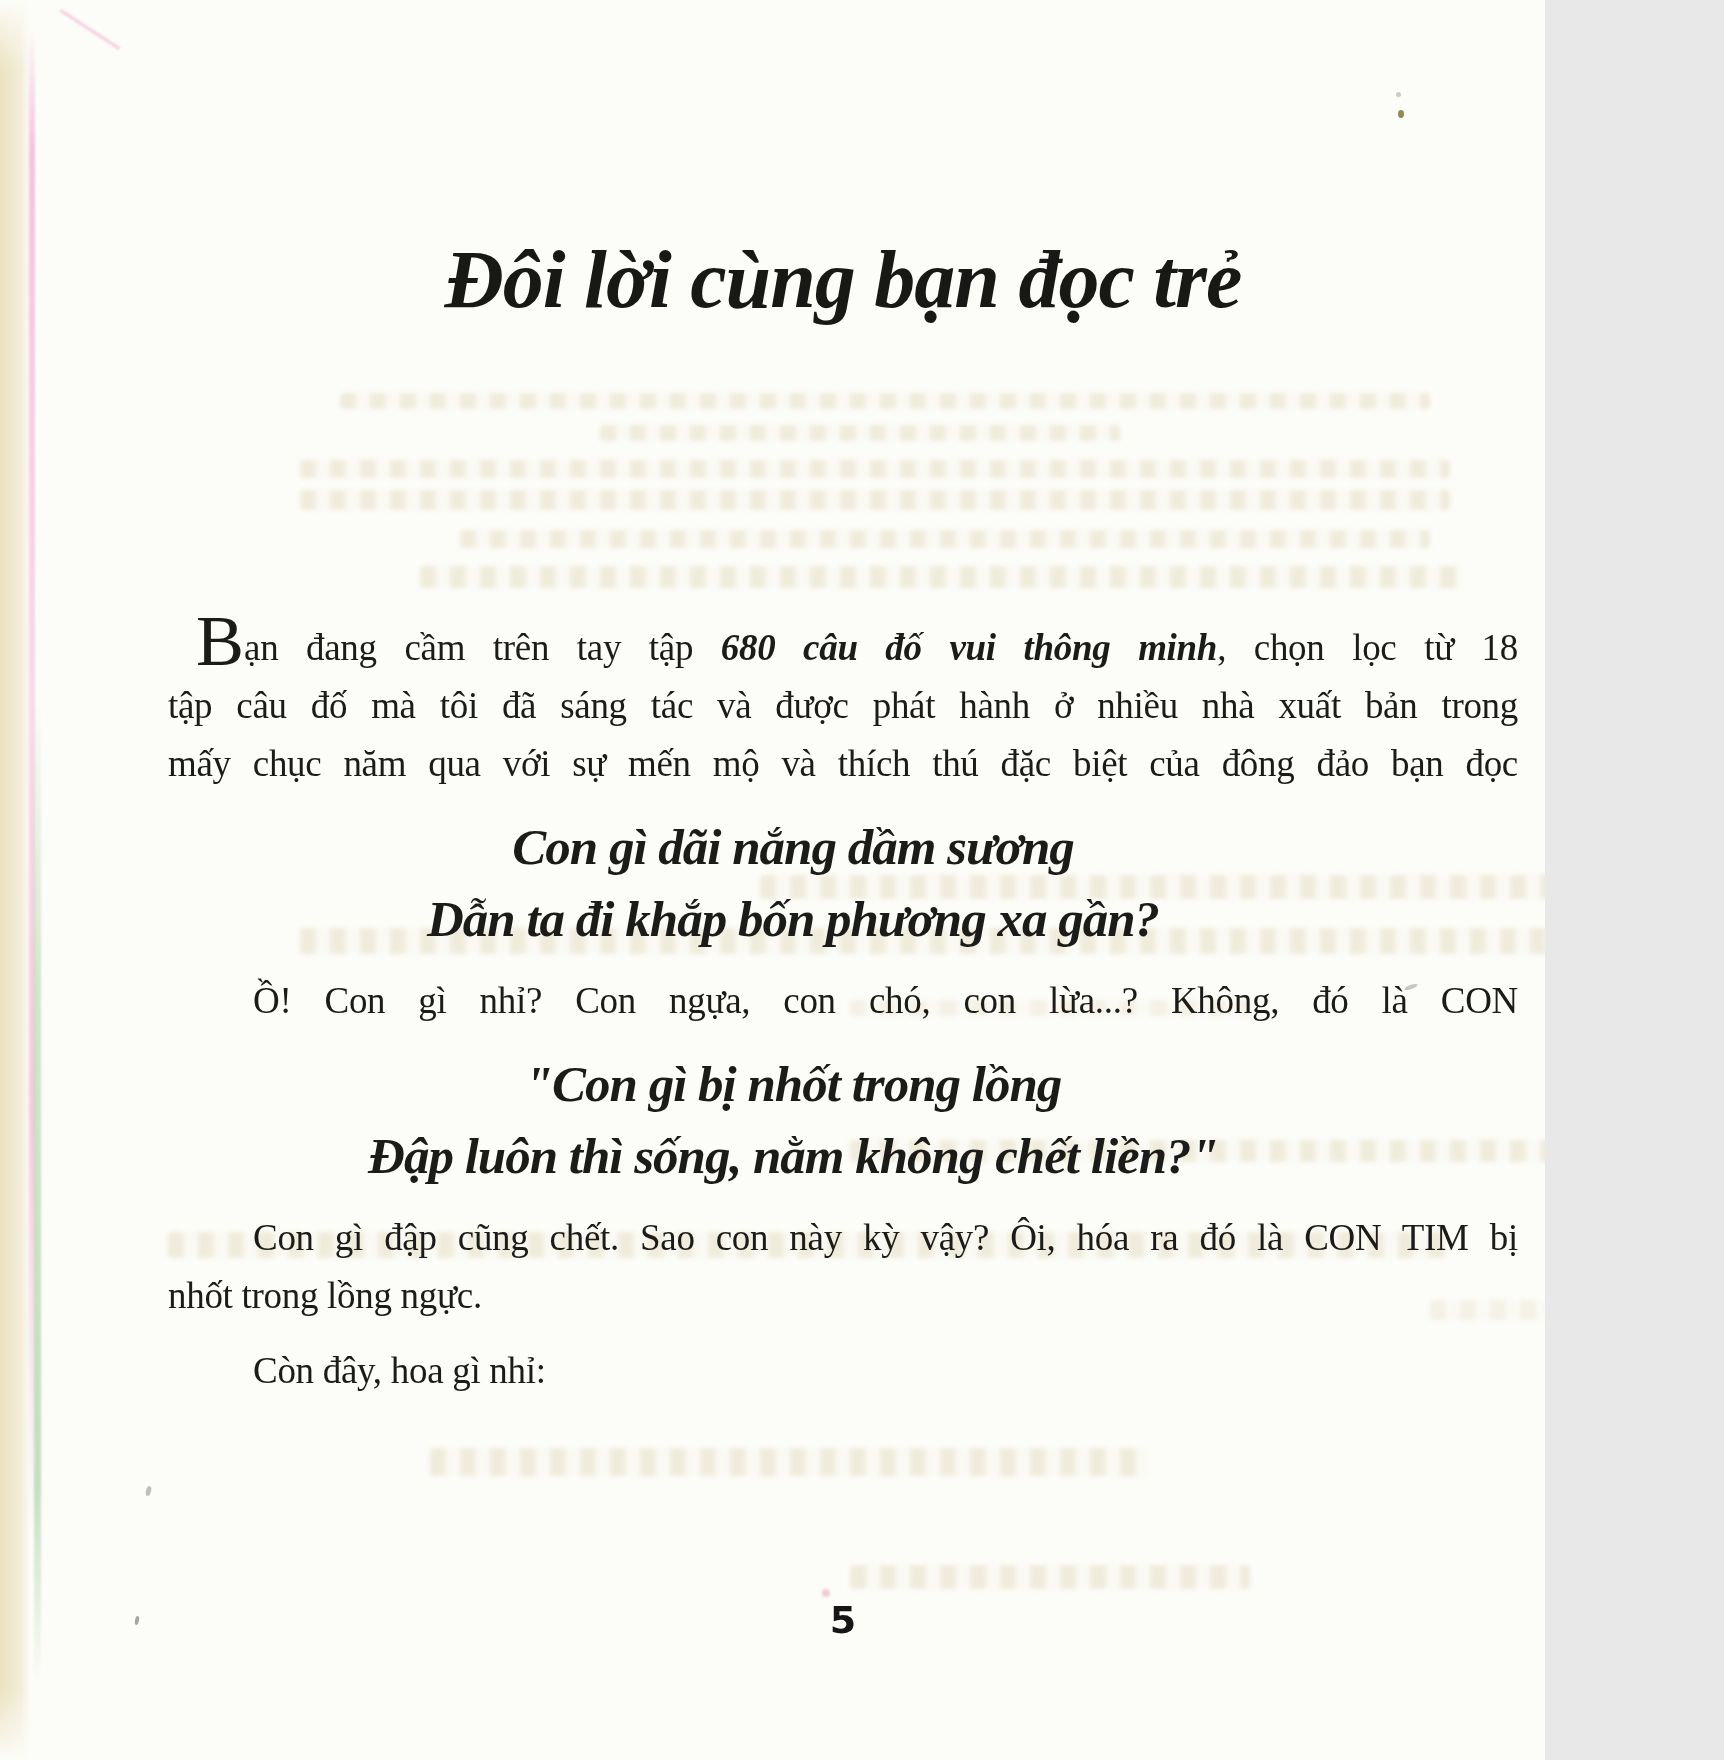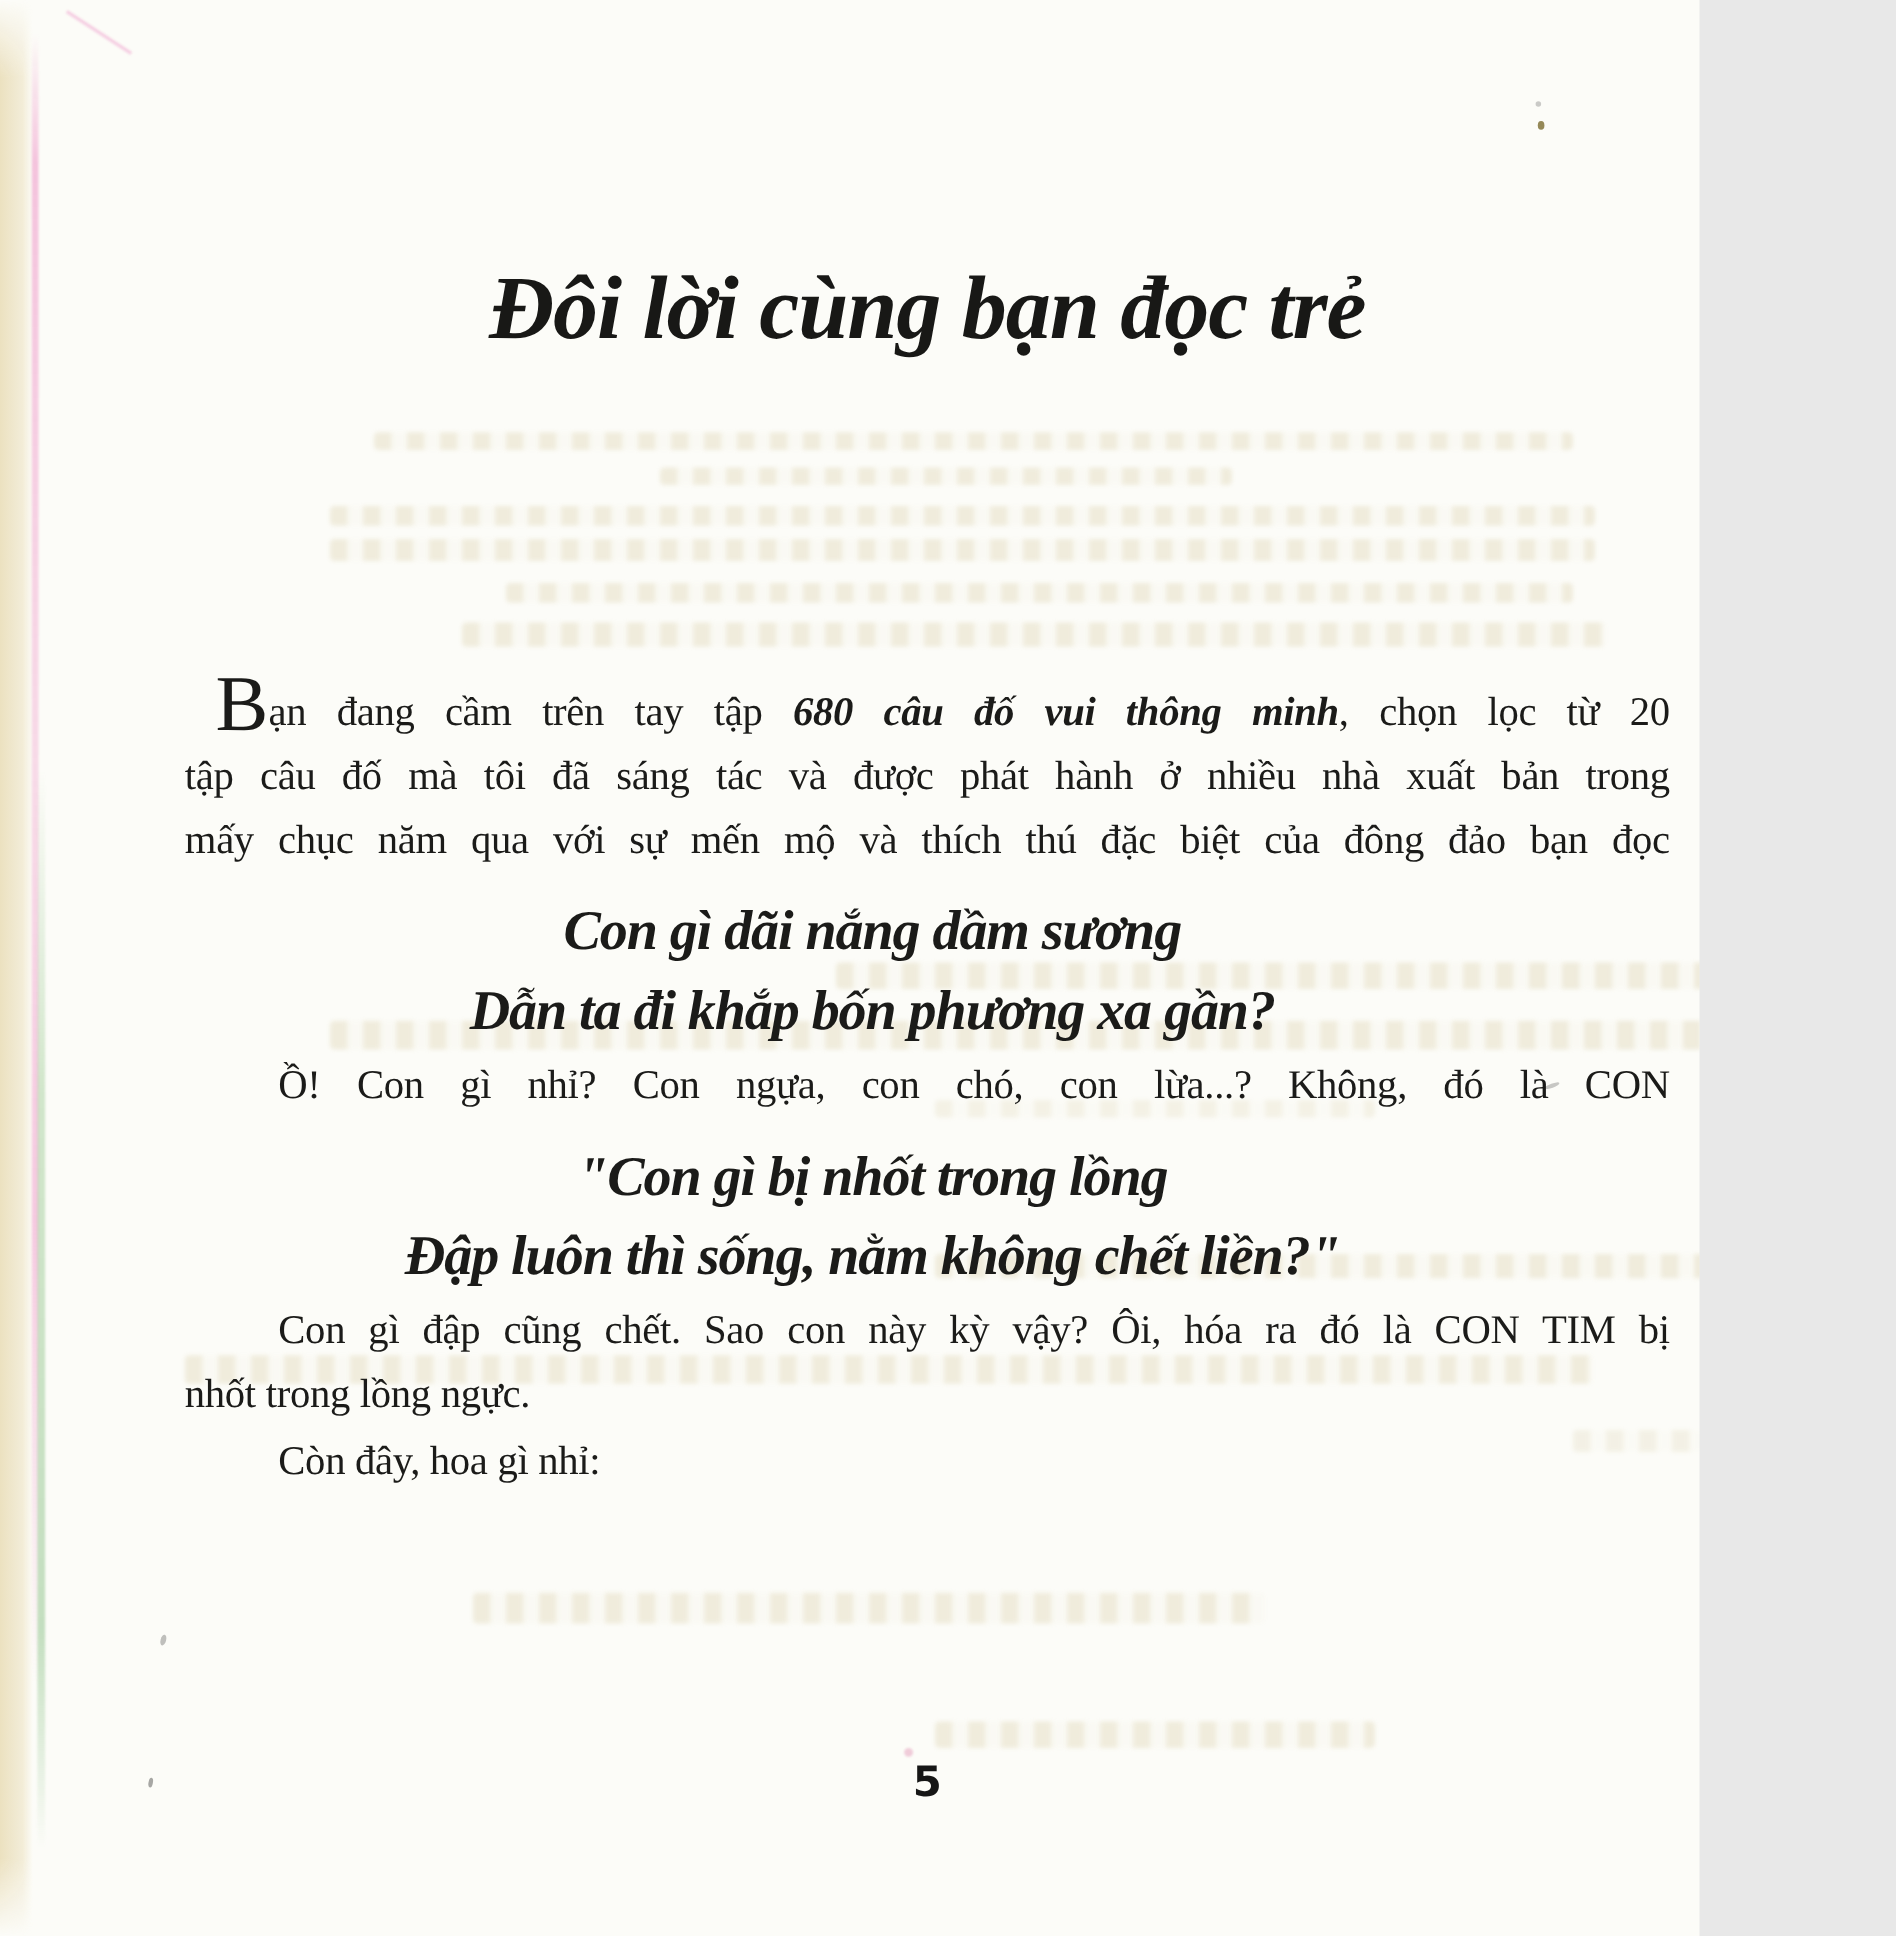--- a/index.html
+++ b/index.html
@@ -11,21 +11,21 @@
   .title{
     margin:232px 0 0;text-align:center;font-size:82px;line-height:1.16;
     font-style:italic;font-weight:bold;letter-spacing:-1px;color:#181816;
   }
   .para{font-size:37px;line-height:58px;letter-spacing:-0.3px;margin:0;}
   .jline{text-align:justify;text-align-last:justify;}
   .jline.last{text-align:left;text-align-last:left;}
   .indent1{padding-left:28px;}
   .indent{padding-left:85px;}
   .p1{margin-top:292px;}
-  .block{margin-top:3px;}
+  .block{margin-top:17px;}
   .riddle{
     width:1250px;margin:18px 0 0;text-align:center;font-size:51px;line-height:72px;
     font-weight:bold;font-style:italic;letter-spacing:-1px;
   }
   .dropcap{font-size:72px;line-height:0;position:relative;top:5px;letter-spacing:0;}
   .booktitle{font-style:italic;font-weight:bold;}
   .pagenum{
     position:absolute;left:168px;top:1598px;width:1350px;text-align:center;
     font-family:"DejaVu Sans",sans-serif;font-weight:bold;font-size:38px;color:#161616;
   }
@@ -98,21 +98,21 @@
   <div class="speck" style="left:146px;top:1486px;width:5px;height:10px;background:rgba(130,130,128,.5);transform:rotate(15deg)"></div>
   <div class="speck" style="left:135px;top:1616px;width:4px;height:9px;background:rgba(110,110,108,.6);transform:rotate(10deg)"></div>
   <div class="speck" style="left:822px;top:1589px;width:8px;height:8px;background:rgba(232,172,196,.6);filter:blur(1px)"></div>
   <div class="speck" style="left:1404px;top:985px;width:14px;height:4px;background:rgba(120,120,118,.4);transform:rotate(-20deg)"></div>
 
   <div class="content">
 
     <h1 class="title">Đôi lời cùng bạn đọc trẻ</h1>
 
     <div class="para p1">
-      <div class="jline indent1"><span class="dropcap">B</span><span>ạn đang cầm trên tay tập </span><span class="booktitle">680 câu đố vui thông minh</span><span>, chọn lọc từ 20</span></div>
+      <div class="jline indent1"><span class="dropcap">B</span><span>ạn đang cầm trên tay tập </span><span class="booktitle">680 câu đố vui thông minh</span><span>, chọn lọc từ 18</span></div>
       <div class="jline">tập câu đố mà tôi đã sáng tác và được phát hành ở nhiều nhà xuất bản trong</div>
       <div class="jline">mấy chục năm qua với sự mến mộ và thích thú đặc biệt của đông đảo bạn đọc</div>
     </div>
 
     <div class="riddle">
       <div>Con gì dãi nắng dầm sương</div>
       <div>Dẫn ta đi khắp bốn phương xa gần?</div>
     </div>
 
     <div class="para block">

